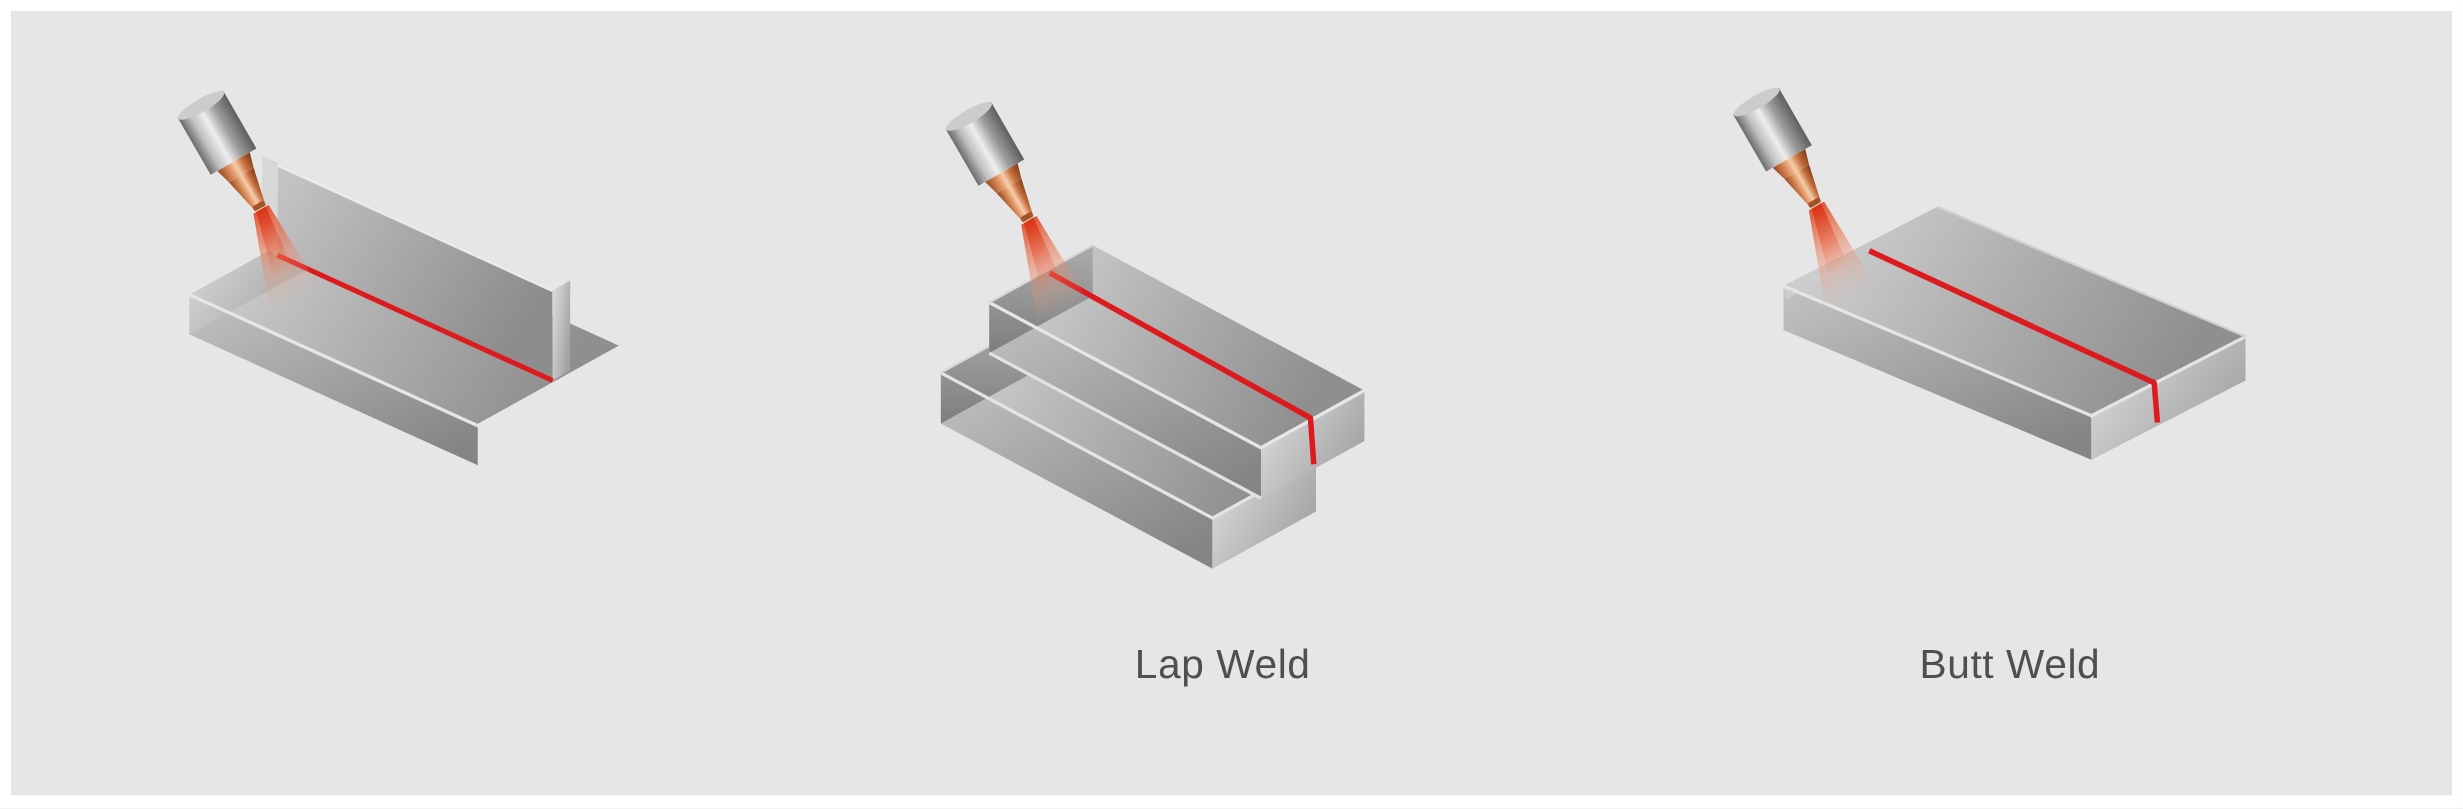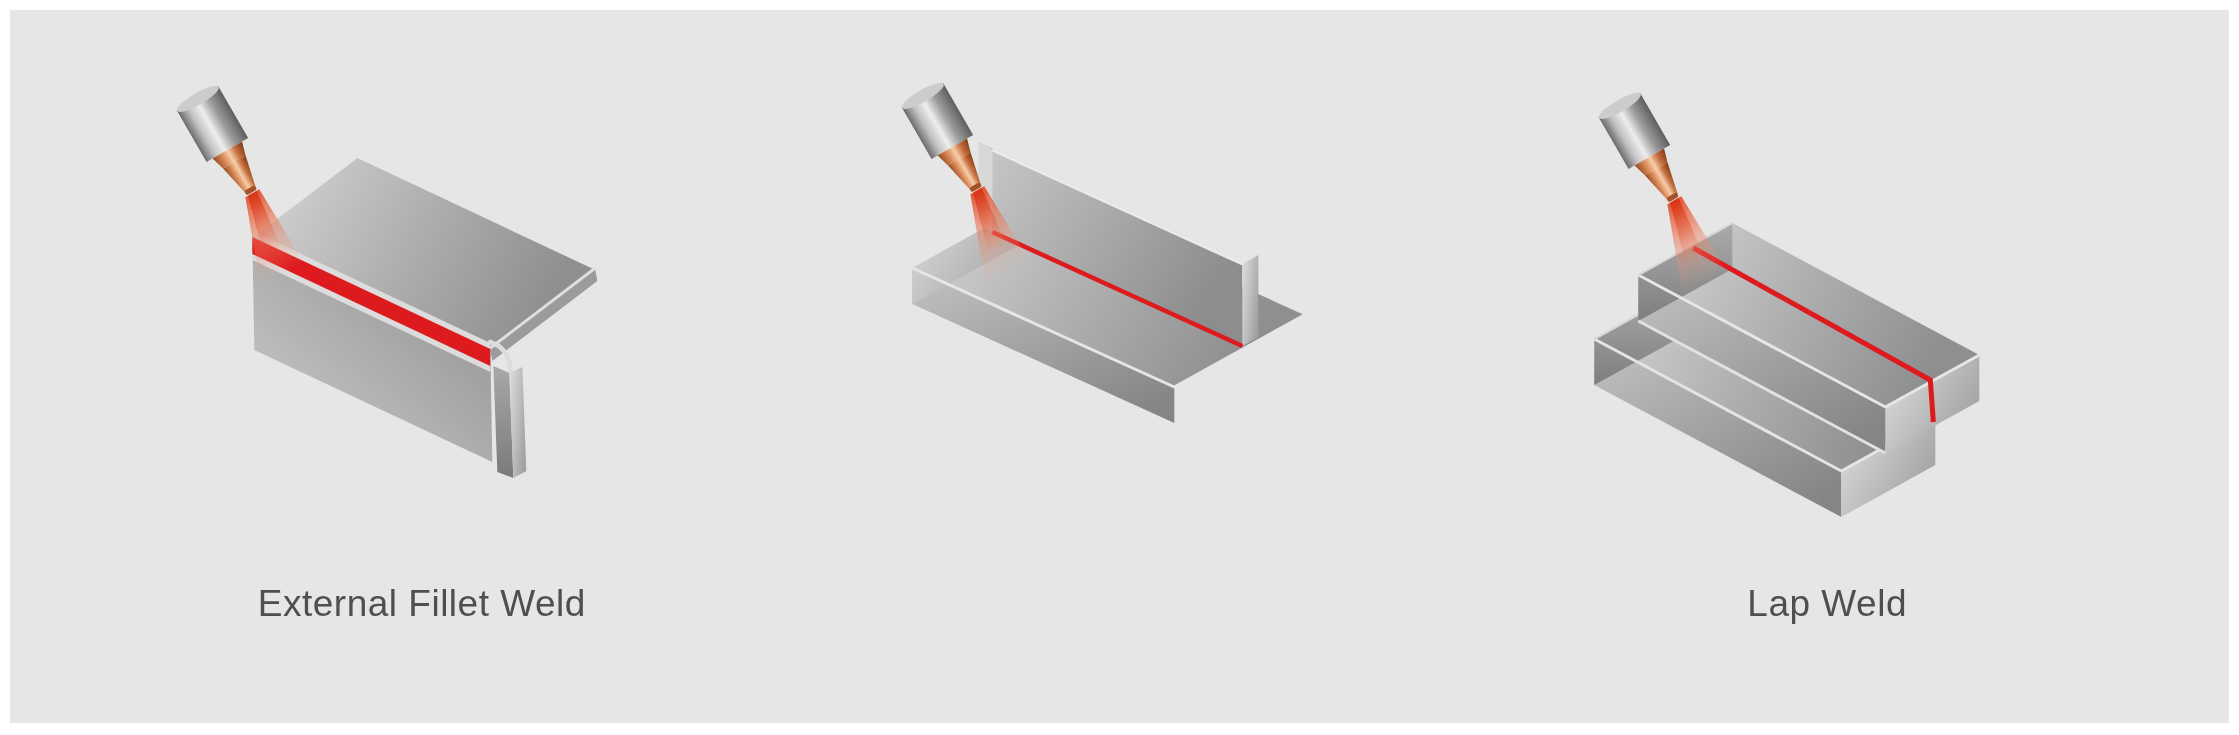--- a/index.html
+++ b/index.html
@@ -94,39 +94,20 @@
       <ellipse cx="0" cy="1" rx="24" ry="6" fill="#cccccc"></ellipse>
       <polygon points="-17,60 17,60 13,74 -13,74" fill="url(#gCopper) #c66f3f"></polygon>
       <polygon points="-13,74 13,74 6,106 -6,106" fill="url(#gCopper) #c66f3f"></polygon>
       <rect x="-6" y="104" width="12" height="5" rx="2" fill="#a3522a"></rect>
     </g>
   </defs>
 </svg>
 
 <div class="canvas">
 
-  <div class="panel">
-    <svg viewBox="0 0 555 560">
-      <g>
-        <polygon points="150,228 255,148 493,260 388,340" fill="url(#gTopLR) #aeaeae"></polygon>
-        <path d="M388,338 L493,258" stroke="#dfdfdf" stroke-width="3" fill="none"></path>
-        <polygon points="388,340 493,260 495,271 390,351" fill="#9b9b9b"></polygon>
-        <polygon points="150,228 388,340 390,452 152,340" fill="url(#gFrontBL) #b0b0b0"></polygon>
-        <path d="M388,332 q18,6 20,26 l4,100" stroke="#dcdcdc" stroke-width="5" fill="none" stroke-linecap="round"></path>
-        <polygon points="391,356 407,363 411,468 395,462" fill="url(#gLeg) #8f8f8f"></polygon>
-        <polygon points="407,363 420,357 424,461 411,468" fill="url(#gEnd) #bdbdbd"></polygon>
-      </g>
-      <g>
-        <polygon points="150,221 388,333 388,362 150,250" fill="#dcdcdc"></polygon>
-        <polygon points="150,227 388,339 388,356 150,244" fill="#dd1b1e"></polygon>
-      </g>
-      <use href="#torchGroup" transform="translate(95,88) rotate(-30)"></use>
-    </svg>
-    <div class="label">External Fillet Weld</div>
-  </div>
 
   <div class="panel">
     <svg viewBox="0 0 555 560">
       <g>
         <polygon points="70,258 200,186 462,305 332,377" fill="url(#gTopLR) #aeaeae"></polygon>
         <polygon points="70,258 332,377 332,413 70,294" fill="url(#gFrontTL) #9e9e9e"></polygon>
         <polygon points="70,258 200,186 200,222 70,294" fill="url(#gEnd) #c4c4c4"></polygon>
         <path d="M70,258 L332,377 L462,305" stroke="#e6e6e6" stroke-width="3" fill="none" stroke-linejoin="round"></path>
       </g>
       <g>
@@ -159,14 +140,29 @@
         <path d="M57,265 L304,397 L398,345" stroke="#e6e6e6" stroke-width="3" fill="none" stroke-linejoin="round"></path>
         <path d="M57,265 L151,213" stroke="#d8d8d8" stroke-width="2" fill="none"></path>
         <path d="M57,311 L304,443" stroke="#e2e2e2" stroke-width="3" fill="none"></path>
       </g>
       <path d="M112,238 L349,370 L352,412" stroke="#dd1b1e" stroke-width="5" fill="none" stroke-linejoin="round"></path>
       <use href="#torchGroup" transform="translate(38,95) rotate(-30)"></use>
     </svg>
     <div class="label">Lap Weld</div>
   </div>
 
+  <div class="panel">
+    <svg viewBox="0 0 555 560">
+      <g>
+        <polygon points="40,250 180,178 460,296 320,368" fill="url(#gTopLR) #aeaeae"></polygon>
+        <polygon points="40,250 320,368 320,408 40,290" fill="url(#gFrontTL) #9e9e9e"></polygon>
+        <polygon points="320,368 460,296 460,336 320,408" fill="url(#gEnd) #c4c4c4"></polygon>
+        <polygon points="40,250 95,222 97,234 42,262" fill="#cdcdcd"></polygon>
+        <path d="M40,250 L320,368 L460,296" stroke="#e5e5e5" stroke-width="3" fill="none" stroke-linejoin="round"></path>
+        <path d="M180,178 L460,296" stroke="#d0d0d0" stroke-width="2" fill="none"></path>
+      </g>
+      <path d="M118,218 L377,338 L380,374" stroke="#dd1b1e" stroke-width="5" fill="none" stroke-linejoin="round"></path>
+      <use href="#torchGroup" transform="translate(15,82) rotate(-30)"></use>
+    </svg>
+    <div class="label">Butt Weld</div>
+  </div>
 
 </div>
 
 </body></html>

